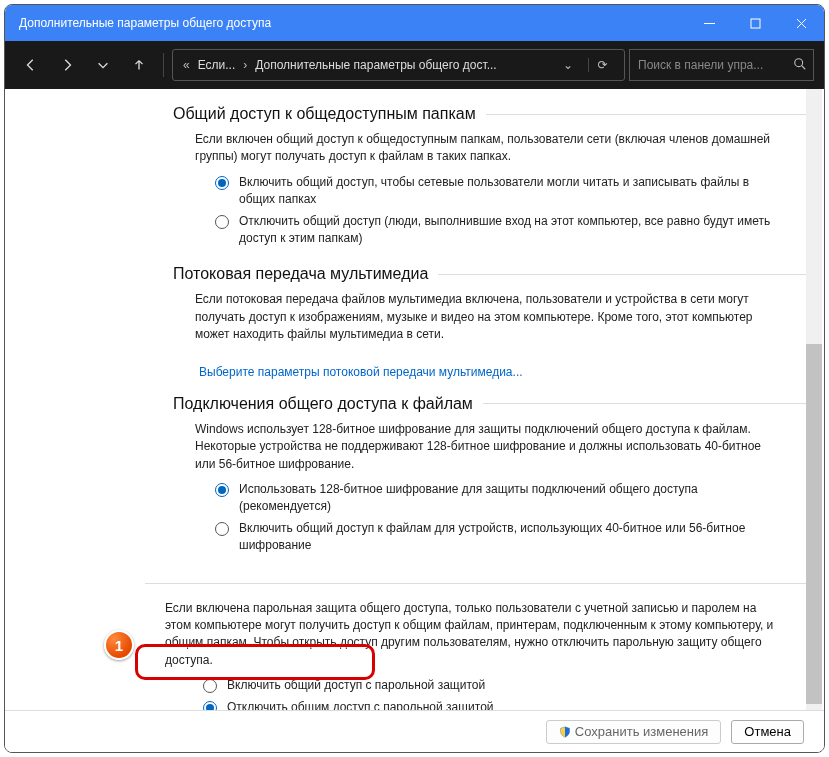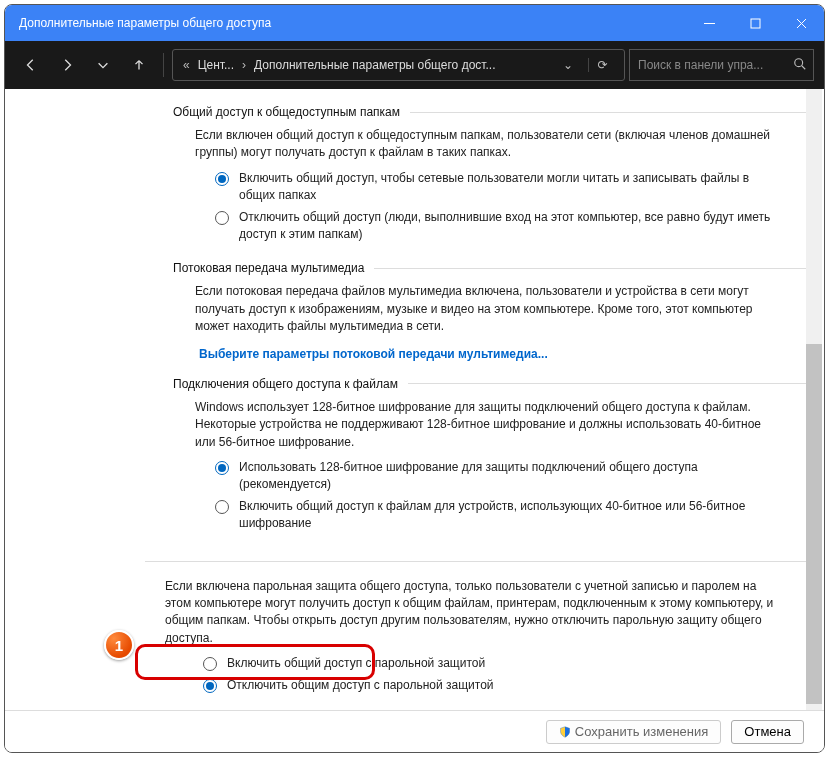--- a/index.html
+++ b/index.html
@@ -42,21 +42,21 @@
   .search-icon { width: 16px; color: #bbb; }
   .content {
     flex: 1; background: #fff; overflow-y: auto; padding: 10px 0 0 0;
     position: relative;
   }
   .section { margin: 6px 0 4px 0; }
   .section-header {
     display: flex; align-items: center; padding-left: 168px; padding-right: 18px;
     margin-bottom: 4px;
   }
-  .section-title { font-size: 12px; color: #111; padding-right: 10px; white-space: nowrap; }
+  .section-title { font-size: 16px; color: #111; padding-right: 10px; white-space: nowrap; }
   .section-line { flex: 1; height: 1px; background: #ddd; }
   .section-body { padding: 4px 40px 8px 190px; font-size: 12px; color: #222; line-height: 1.45; }
   .radio-group { margin-top: 8px; padding-left: 20px; }
   .radio-row { display: flex; align-items: flex-start; margin: 4px 0; gap: 10px; }
   .radio { width: 14px; height: 14px; border: 1px solid #555; border-radius: 50%; flex-shrink: 0; margin-top: 2px; position: relative; }
   .radio.selected { border-color: #0067c0; }
   .radio.selected::after { content: ""; position: absolute; top: 2px; left: 2px; width: 8px; height: 8px; background: #0067c0; border-radius: 50%; }
   .radio-label { flex: 1; }
   .link { color: #0066cc; cursor: pointer; }
   .footer {
@@ -130,21 +130,21 @@
         </svg>
       </div>
     <div class="nav-icon">
         <svg viewBox="0 0 16 16">
           <path d="M8 3 L8 13 M8 3 L4 7 M8 3 L12 7" fill="none" stroke="currentColor" stroke-width="1.5"></path>
         </svg>
       </div>
     <div class="nav-sep"></div>
     <div class="breadcrumb">
       <span class="bc-chev">«</span>
-      <span>Цент...</span>
+      <span>Если...</span>
       <span class="bc-chev">›</span>
       <span>Дополнительные параметры общего дост...</span>
       <span class="bc-down">⌄</span>
       <span class="bc-refresh">⟳</span>
     </div>
     <div class="search-wrap">
       <input class="search-input" placeholder="Поиск в панели упра..." style="">
       <span class="search-icon">
         <svg viewBox="0 0 16 16" width="14" height="14">
             <circle cx="6.5" cy="6.5" r="4.5" fill="none" stroke="currentColor" stroke-width="1.3"></circle>
@@ -178,21 +178,21 @@
       </div>
     </div>
 
     <div class="section">
       <div class="section-header">
         <span class="section-title">Потоковая передача мультимедиа</span>
         <span class="section-line"></span>
       </div>
       <div class="section-body">
         <div>Если потоковая передача файлов мультимедиа включена, пользователи и устройства в сети могут получать доступ к изображениям, музыке и видео на этом компьютере. Кроме того, этот компьютер может находить файлы мультимедиа в сети.</div>
-        <div style="padding-left:4px; margin-top:10px;font-weight:bold;">
+        <div style="padding-left:4px; margin-top:20px;">
           <span class="link">Выберите параметры потоковой передачи мультимедиа...</span>
         </div>
       </div>
     </div>
 
     <div class="section">
       <div class="section-header">
         <span class="section-title">Подключения общего доступа к файлам</span>
         <span class="section-line"></span>
       </div>

